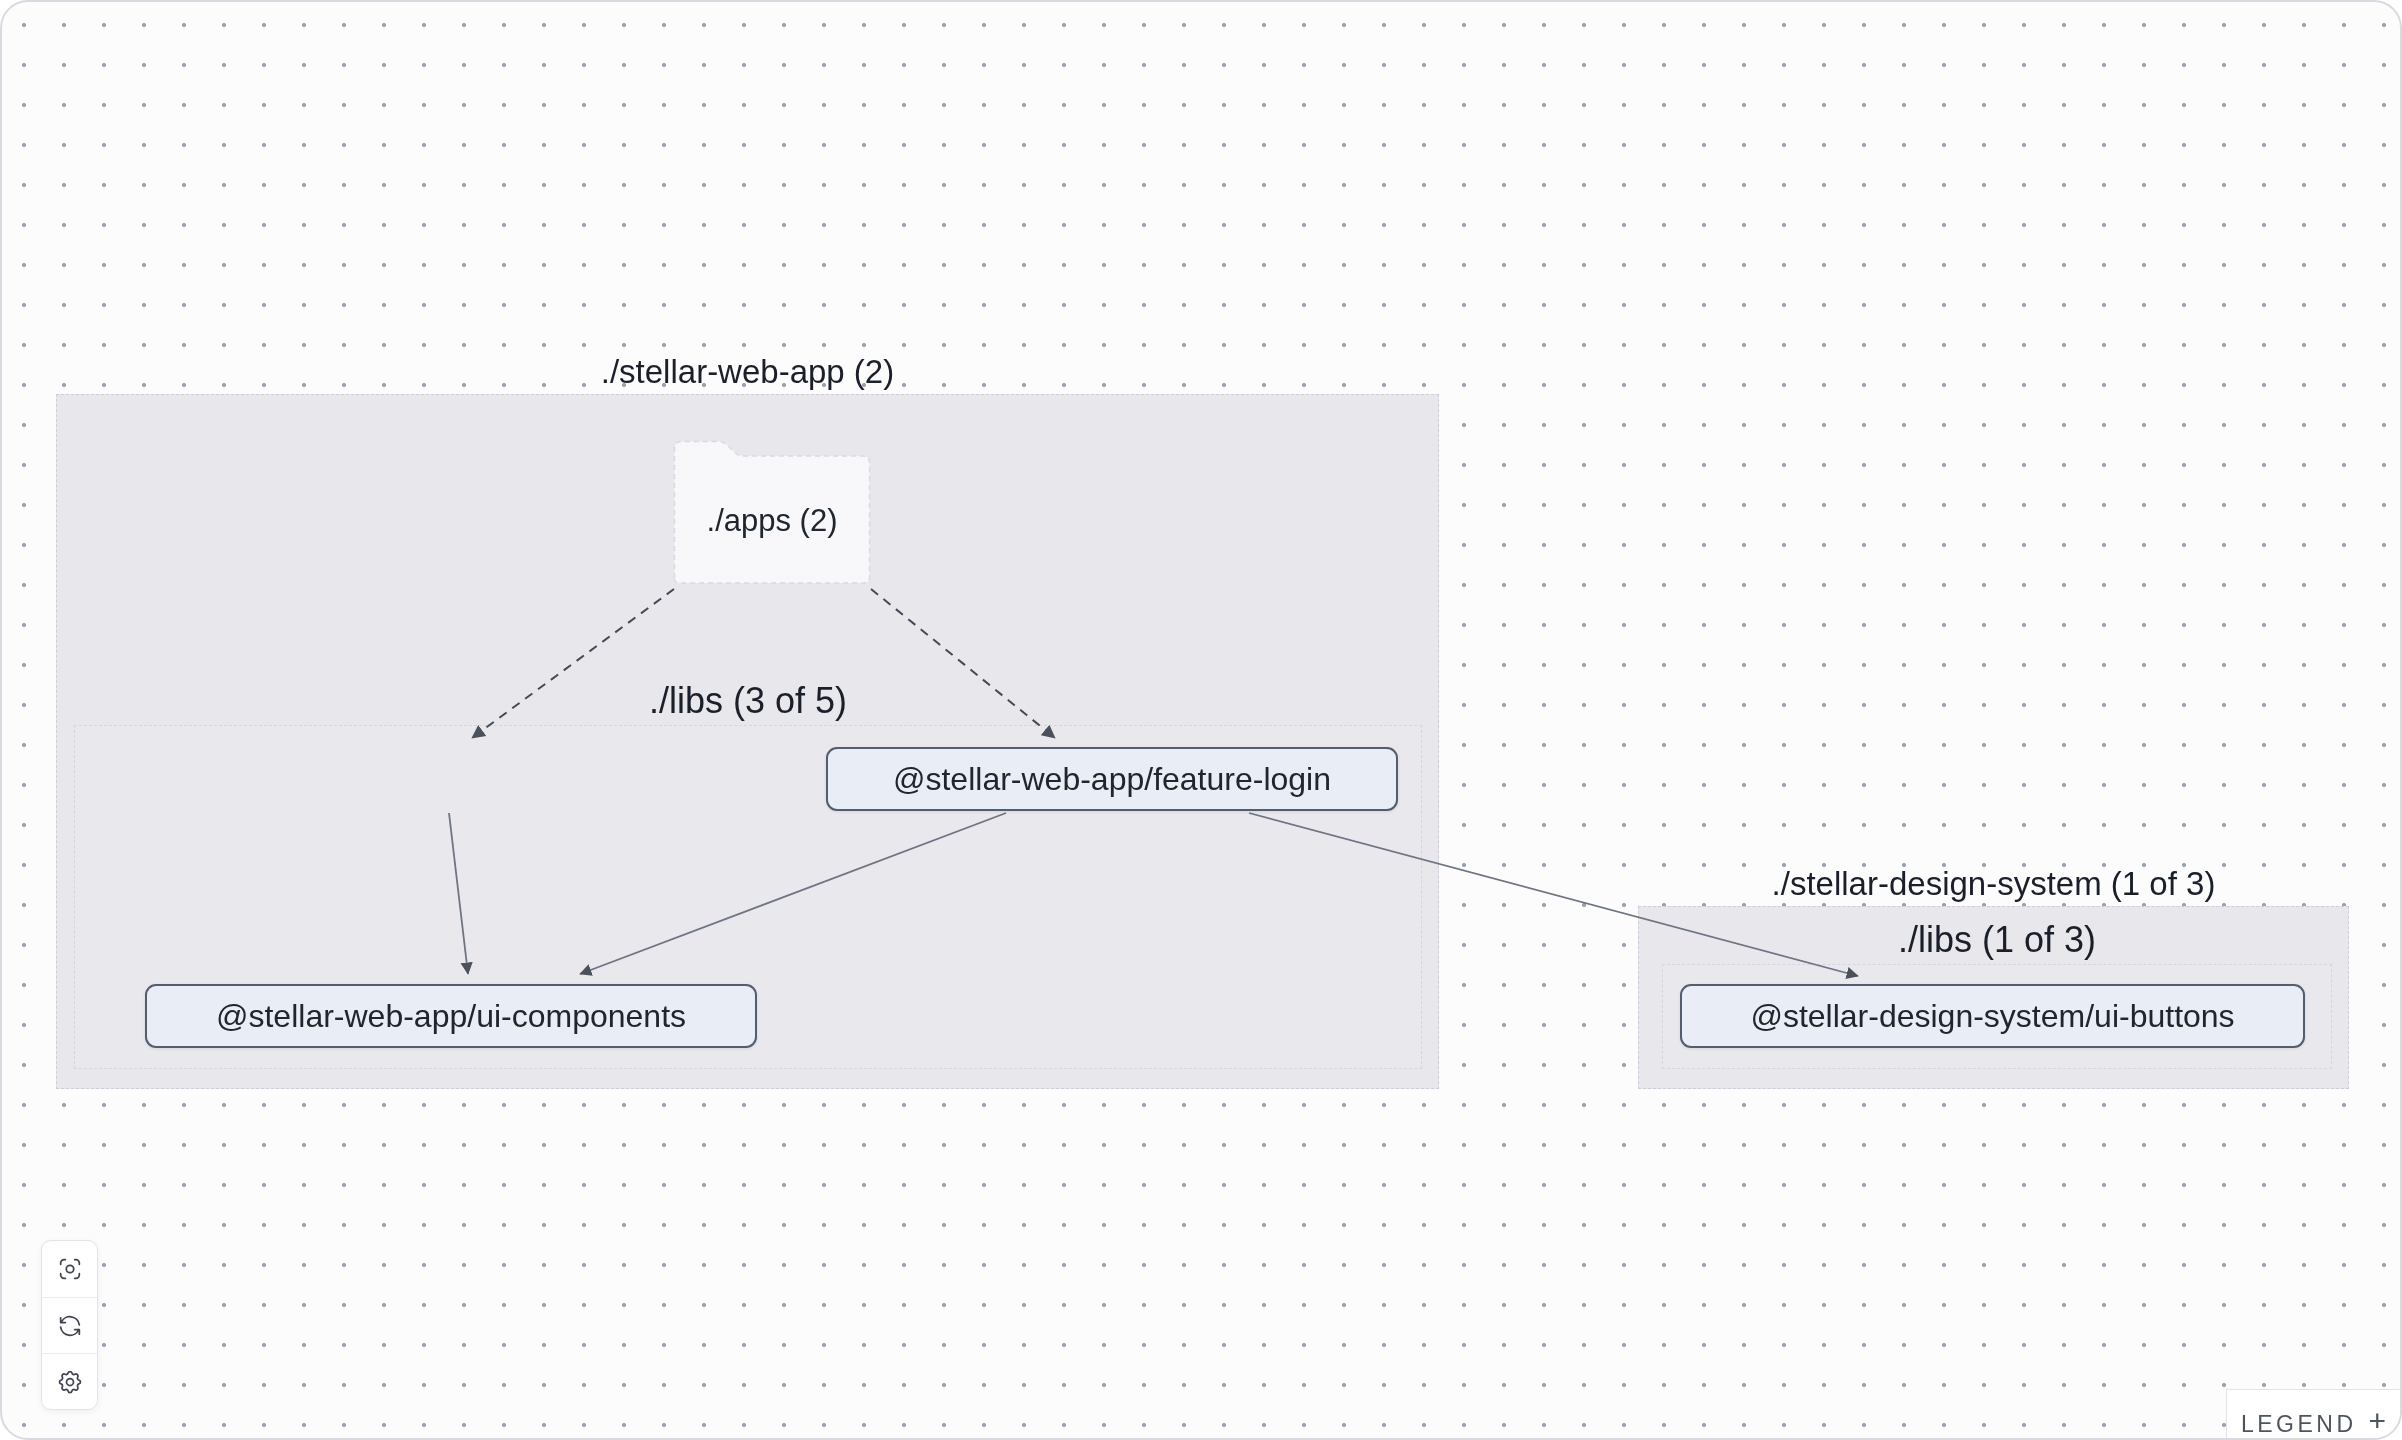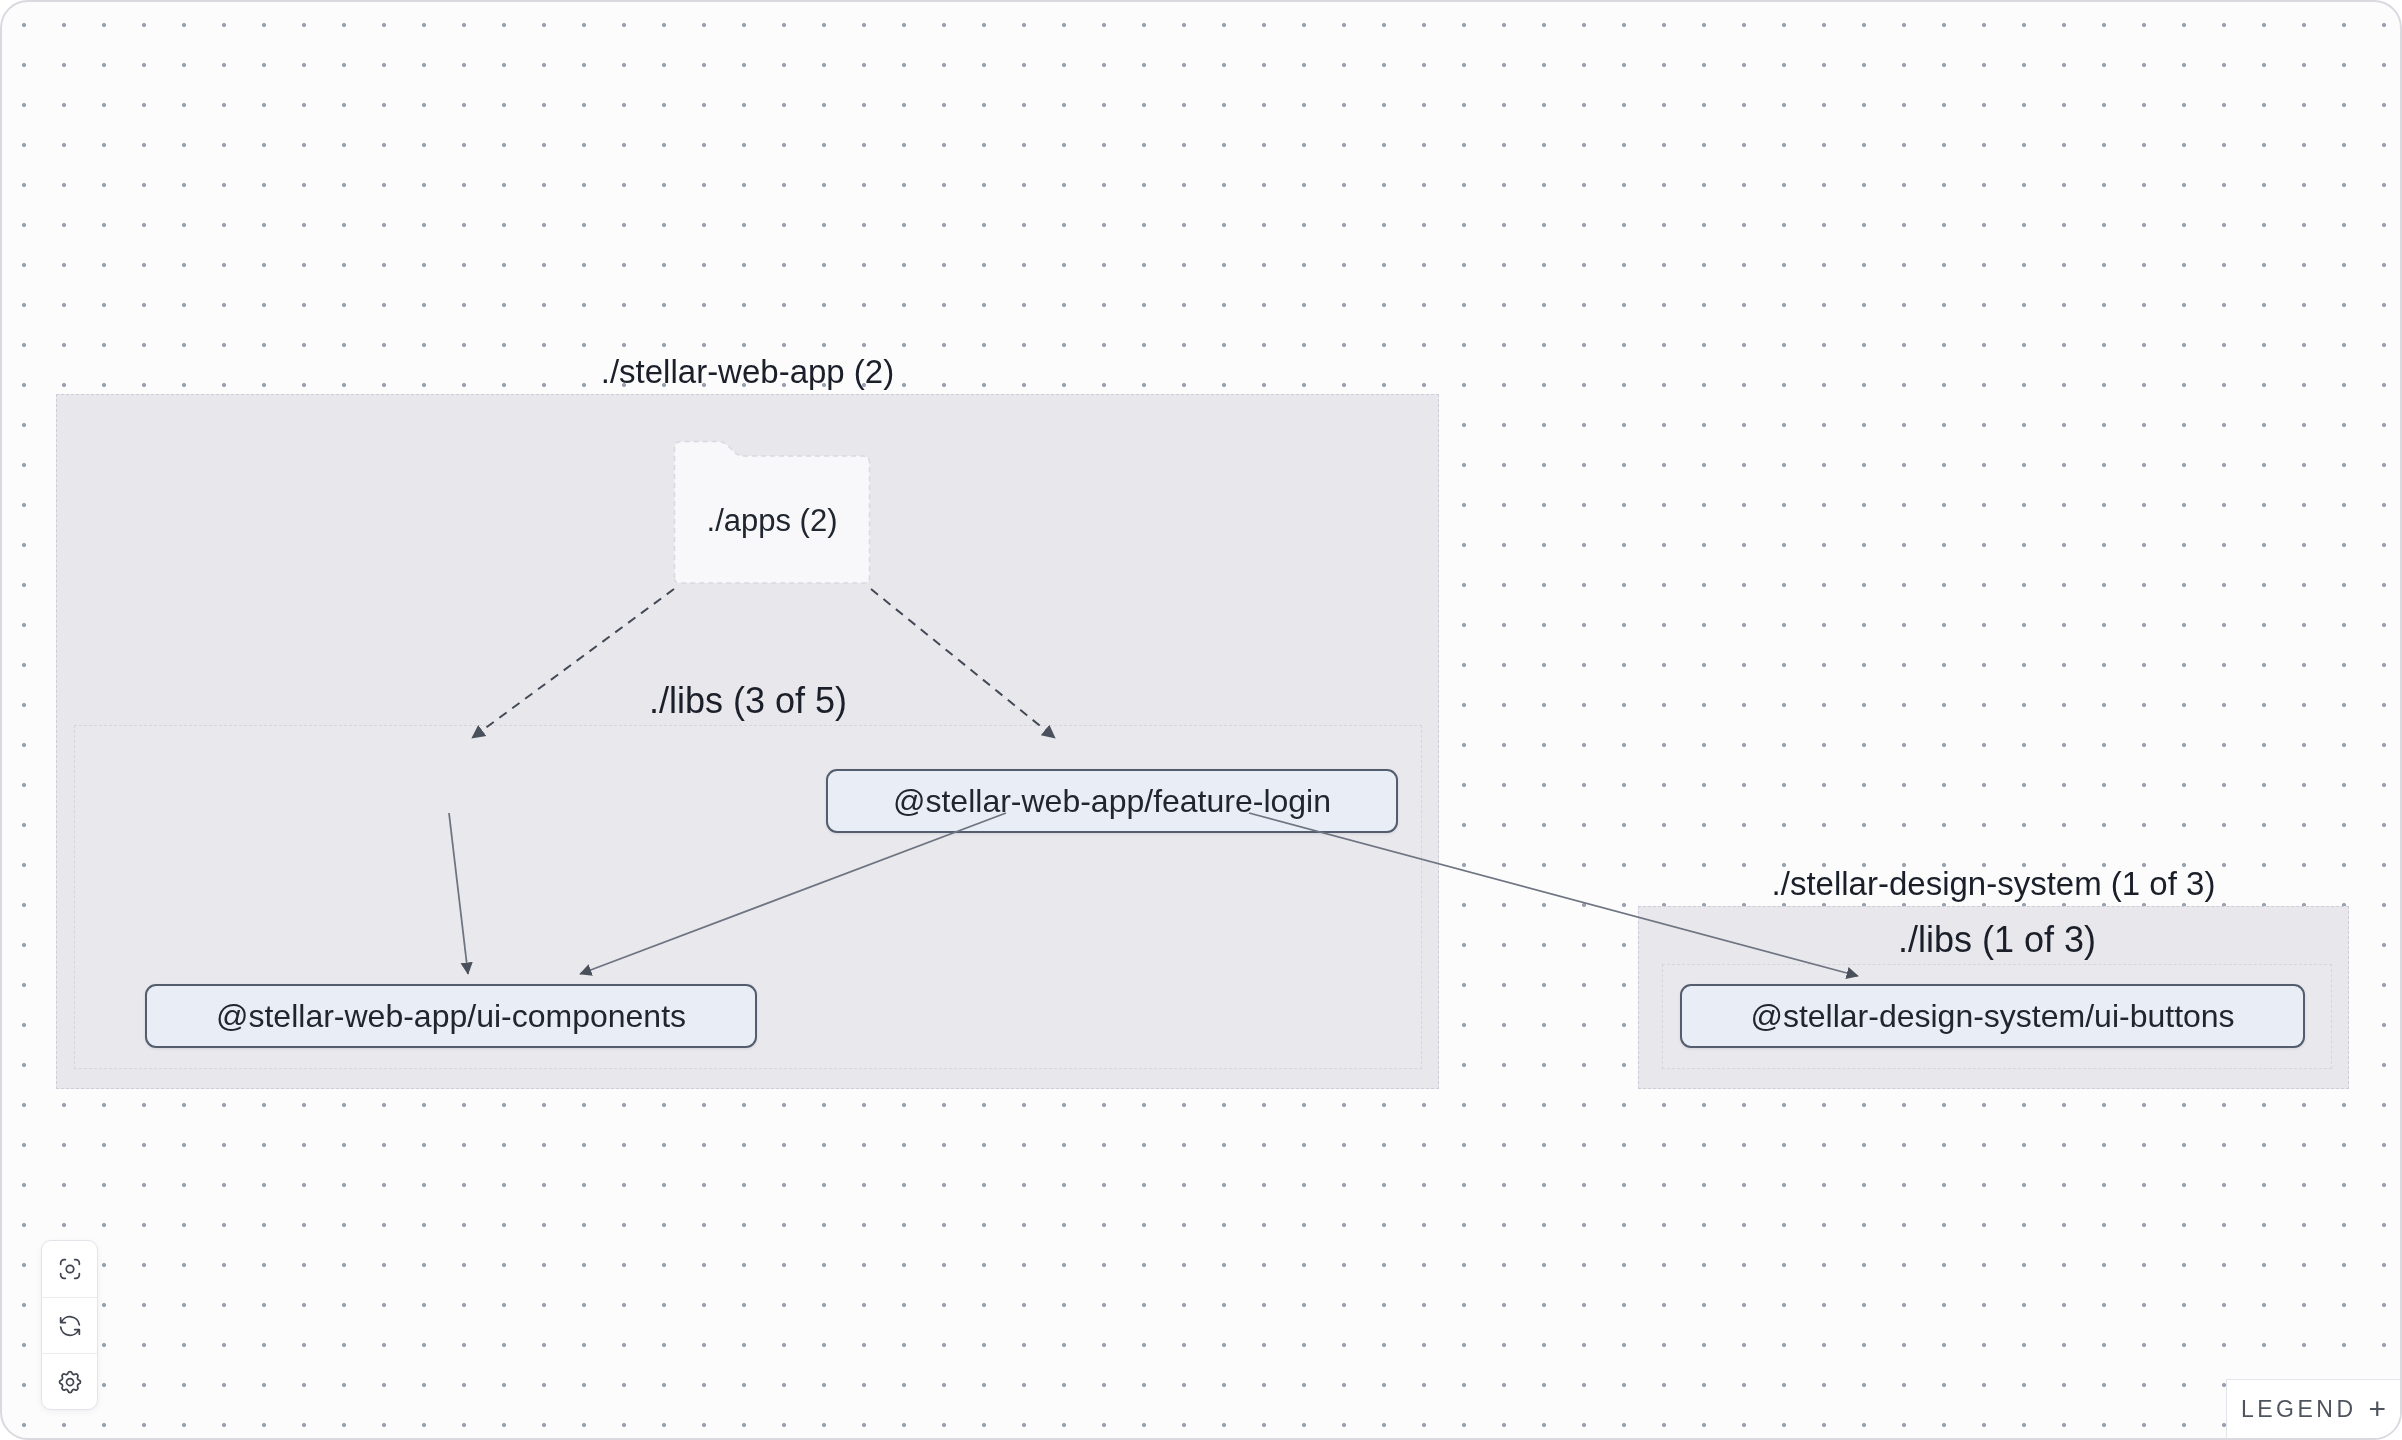--- a/index.html
+++ b/index.html
@@ -72,21 +72,21 @@
     border: 2px solid #535D6E;
     border-radius: 11px;
     display: flex; align-items: center; justify-content: center;
     font-size: 32px; color: #20252E;
     white-space: nowrap;
     box-shadow: 0 1px 3px rgba(40,44,60,0.10);
     z-index: 3;
     cursor: pointer;
   }
   .node-feature-dashboard { left: 92px;   top: 745px; width: 674px; }
-  .node-feature-login     { left: 824px;  top: 767px; width: 572px; }
+  .node-feature-login     { left: 824px;  top: 745px; width: 572px; }
   .node-ui-components     { left: 143px;  top: 982px; width: 612px; }
   .node-ui-buttons        { left: 1678px; top: 982px; width: 625px; }
   
   .edges {
     position: absolute; inset: 0;
     z-index: 4;
     pointer-events: none;
   }
   
   .toolbar {
@@ -103,25 +103,25 @@
     width: 100%; height: 56px;
     display: flex; align-items: center; justify-content: center;
     background: none; border: none; cursor: pointer; padding: 0;
   }
   .toolbar-btn + .toolbar-btn { border-top: 1px solid #EBECF0; }
   .toolbar-btn svg { width: 28px; height: 28px; stroke: #41454F; fill: none;
     stroke-width: 1.5; stroke-linecap: round; stroke-linejoin: round; }
   
   .legend {
     position: absolute; right: 0; bottom: 0;
-    width: 174px; height: 59px;
+    width: 174px; height: 49px;
     background: #FFFFFF;
     border: 1.5px solid #E4E5EA;
     border-right: none; border-bottom: none;
-    display: flex; align-items: center; justify-content: center;
+    display: flex; align-items: flex-end; justify-content: center;
     gap: 12px;
     z-index: 10;
     cursor: pointer;
   }
   .legend-label {
     font-size: 23px; letter-spacing: 3.5px; color: #4E545E;
   }
   .legend-plus { font-size: 30px; font-weight: 300; color: #4E545E; }
 </style>
 </head>

